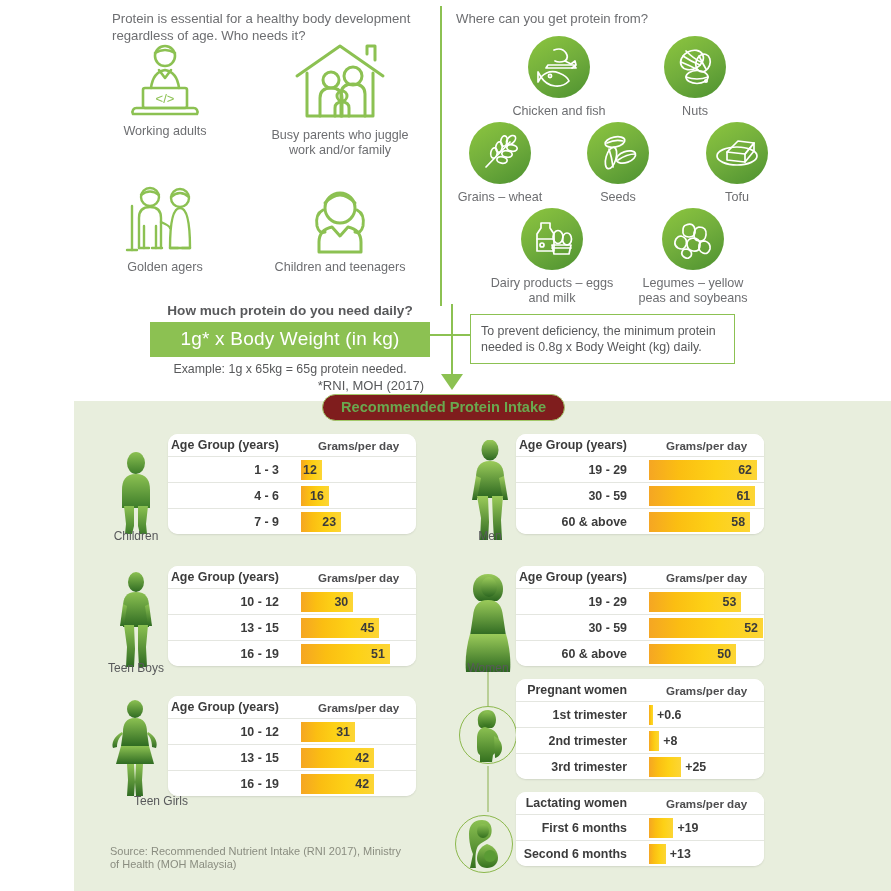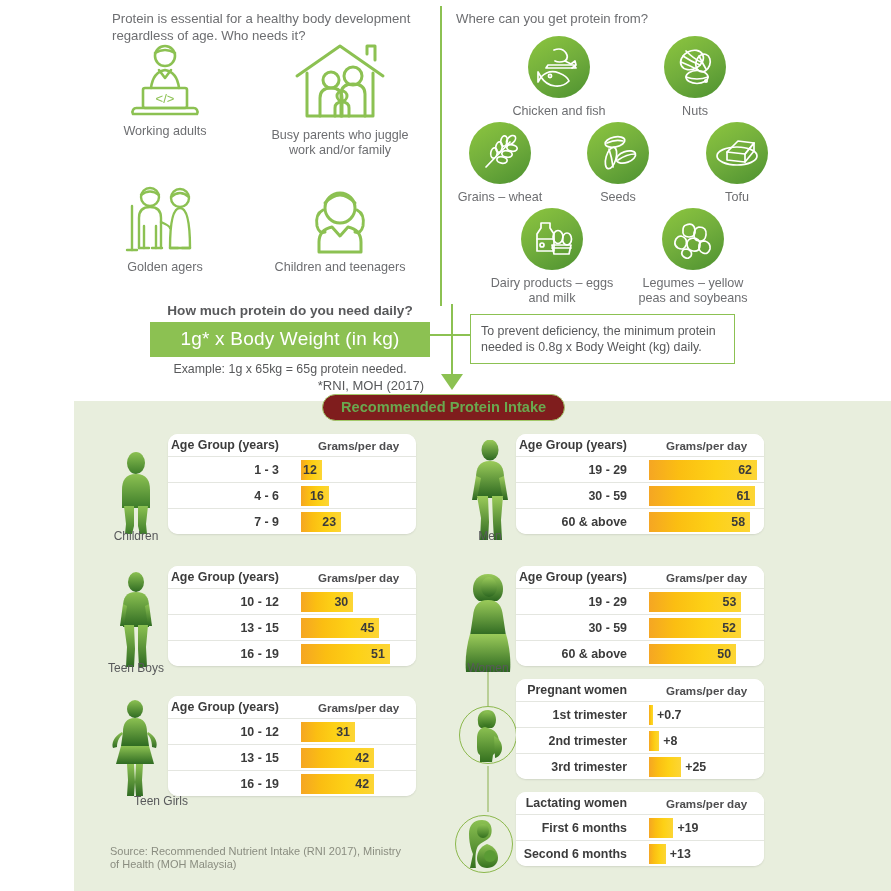--- a/index.html
+++ b/index.html
@@ -574,21 +574,21 @@
         <div class="c-left">19 - 29</div>
         <div class="c-right">
           <div class="bar" style="width: 92.3226px;">
             <span>53</span>
           </div>
         </div>
       </div>
       <div class="prow">
         <div class="c-left">30 - 59</div>
         <div class="c-right">
-          <div class="bar" style="width: 92px; align-items: center;">
+          <div class="bar" style="width: 114px; align-items: center;">
             <span>52</span>
           </div>
         </div>
       </div>
       <div class="prow">
         <div class="c-left">60 &amp; above</div>
         <div class="c-right">
           <div class="bar" style="width: 87.0968px;">
             <span>50</span>
           </div>
@@ -616,21 +616,21 @@
     </div>
     <div class="ptable" style="left: 516px; top: 679px;">
       <div class="prow phead">
         <div class="c-left">Pregnant women</div>
         <div class="c-right">Grams/per day</div>
       </div>
       <div class="prow">
         <div class="c-left">1st trimester</div>
         <div class="c-right">
           <div class="bar outside" style="width: 2px;"></div>
-          <span class="val-out">+0.7</span>
+          <span class="val-out">+0.6</span>
         </div>
       </div>
       <div class="prow">
         <div class="c-left">2nd trimester</div>
         <div class="c-right">
           <div class="bar outside" style="width: 10.3123px;"></div>
           <span class="val-out">+8</span>
         </div>
       </div>
       <div class="prow">

